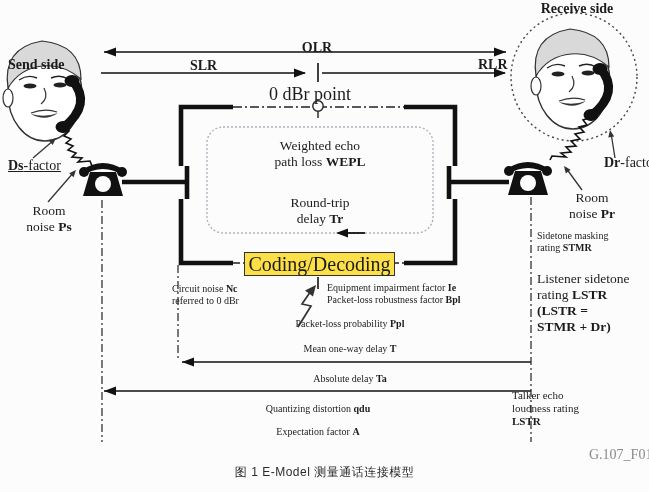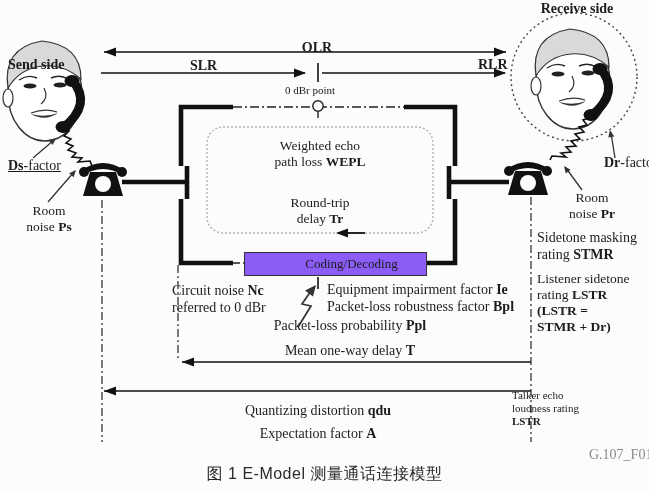--- a/index.html
+++ b/index.html
@@ -1,29 +1,29 @@
 <!DOCTYPE html>
 <html><head>
 <meta charset="utf-8">
 <style>
   html,body{margin:0;padding:0;background:#e9e9e9;}
   #stage{position:relative;width:649px;height:492px;background:#fcfcfc;overflow:hidden;
          font-family:"Liberation Serif","DejaVu Serif",serif;color:#1c1c1c;}
   #lines{position:absolute;left:0;top:0;}
-  .lbl{position:absolute;font-size:14px;line-height:1.18;white-space:nowrap;}
+  .lbl{position:absolute;font-size:10px;line-height:1.18;white-space:nowrap;}
   .c{text-align:center;}
   .bold{font-weight:bold;}
   b{font-weight:bold;}
   .big{font-size:14px;}
   .codec-box{position:absolute;left:244px;top:252px;width:149px;height:22px;
-             border:1.4px solid #333;background:#8b5cf6;text-align:center;
-             font-size:13px;line-height:22px;padding-left:32px;}
+             border:1.4px solid #333;background:#fde047;text-align:center;
+             font-size:20px;line-height:22px;}
   .caption{position:absolute;left:0;top:464px;width:649px;text-align:center;
            font-family:"Liberation Sans","DejaVu Sans",sans-serif;
-           font-size:16px;font-weight:500;color:#2a2a2a;letter-spacing:.5px;}
+           font-size:12px;font-weight:500;color:#2a2a2a;letter-spacing:.5px;}
   .watermark{position:absolute;left:589px;top:447px;font-size:14px;color:#8a8a8a;}
 </style>
 </head>
 <body>
 
 <div id="stage">
 
   <svg id="lines" width="649" height="492" viewBox="0 0 649 492">
     <defs>
       <g id="faceShape">
@@ -155,21 +155,21 @@
 
   <div class="lbl big bold c" style="left:294px;top:40px;width:46px;">
     <span>OLR</span>
   </div>
   <div class="lbl big bold" style="left:190px;top:58px;">
     <span>SLR</span>
   </div>
   <div class="lbl big bold" style="left:478px;top:57px;">
     <span>RLR</span>
   </div>
-  <div class="lbl c" style="left:266px;top:84px;width:88px;font-size:11px;">
+  <div class="lbl c" style="left:266px;top:84px;width:88px;font-size:18px;">
     <span>0 dBr point</span>
   </div>
 
   <div class="lbl c" style="left:210px;top:138px;width:220px;font-size:13.5px;">
     <span>Weighted echo</span><br>
     <span>path loss </span><b>WEPL</b>
   </div>
   <div class="lbl c" style="left:210px;top:195px;width:220px;font-size:13.5px;">
     <span>Round-trip</span><br>
     <span>delay </span><b>Tr</b>
@@ -187,20 +187,23 @@
   <div class="lbl" style="left:327px;top:282px;">
     <span>Equipment impairment factor </span><b>Ie</b><br>
     <span>Packet-loss robustness factor </span><b>Bpl</b>
   </div>
 
   <div class="lbl c" style="left:260px;top:318px;width:180px;">
     <span>Packet-loss probability </span><b>Ppl</b>
   </div>
   <div class="lbl c" style="left:270px;top:343px;width:160px;">
     <span>Mean one-way delay </span><b>T</b>
+  </div>
+  <div class="lbl c" style="left:270px;top:373px;width:160px;">
+    <span>Absolute delay </span><b>Ta</b>
   </div>
   <div class="lbl c" style="left:228px;top:403px;width:180px;">
     <span>Quantizing distortion </span><b>qdu</b>
   </div>
   <div class="lbl c" style="left:228px;top:426px;width:180px;">
     <span>Expectation factor </span><b>A</b>
   </div>
 
   <div class="lbl big" style="left:8px;top:158px;text-decoration:underline;">
     <b>Ds</b><span>-factor</span>

